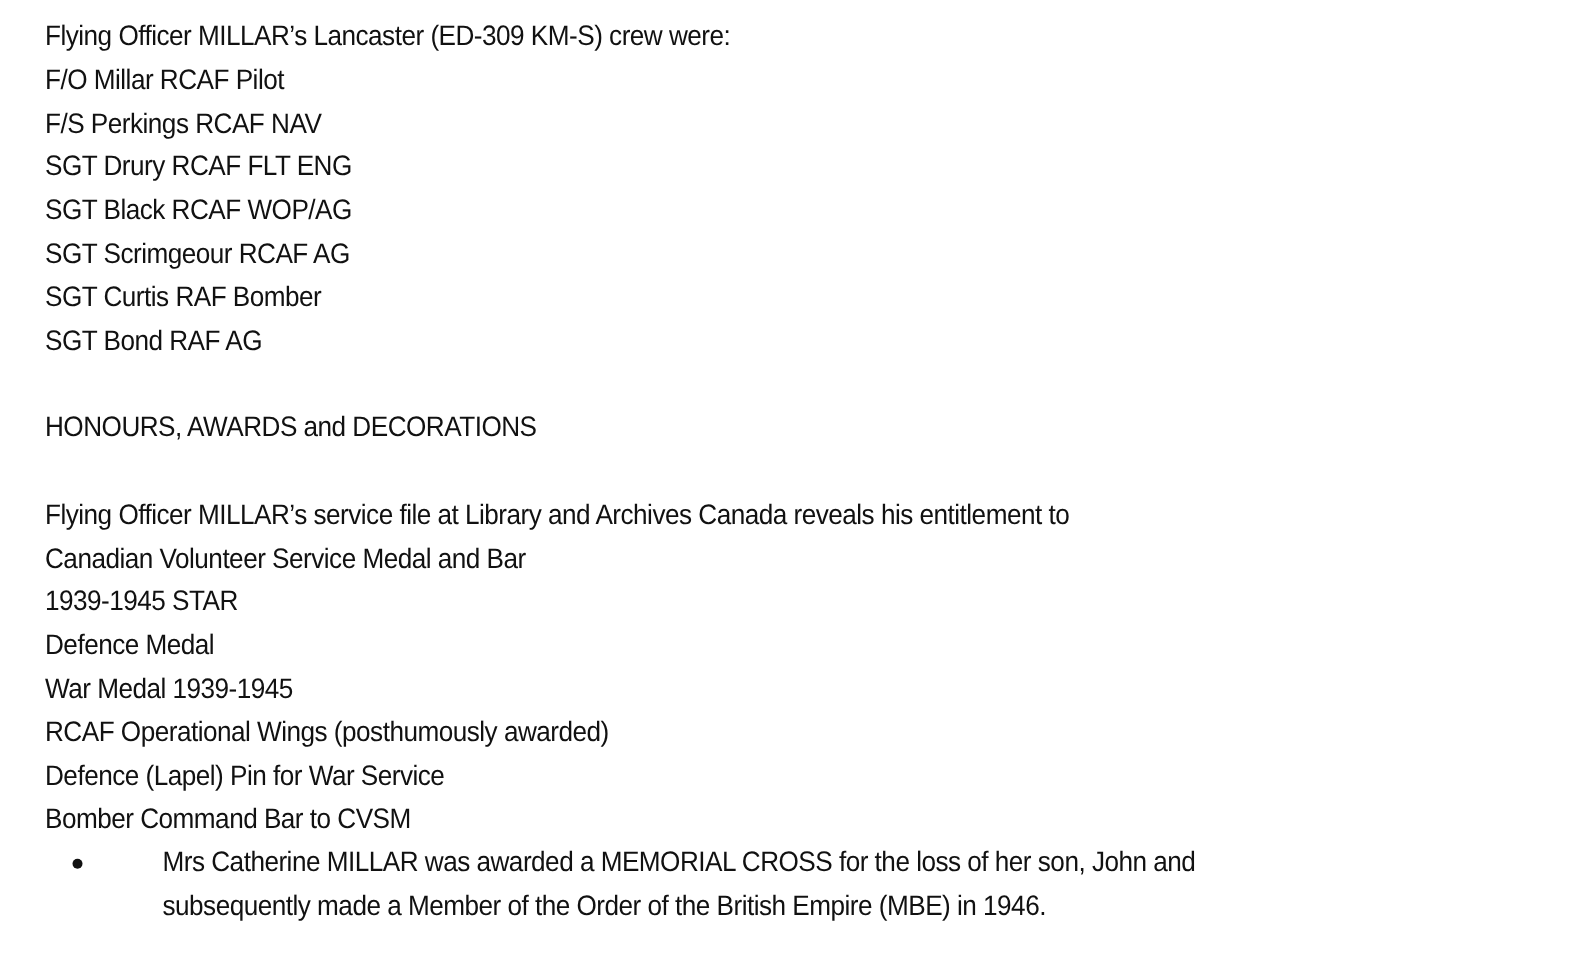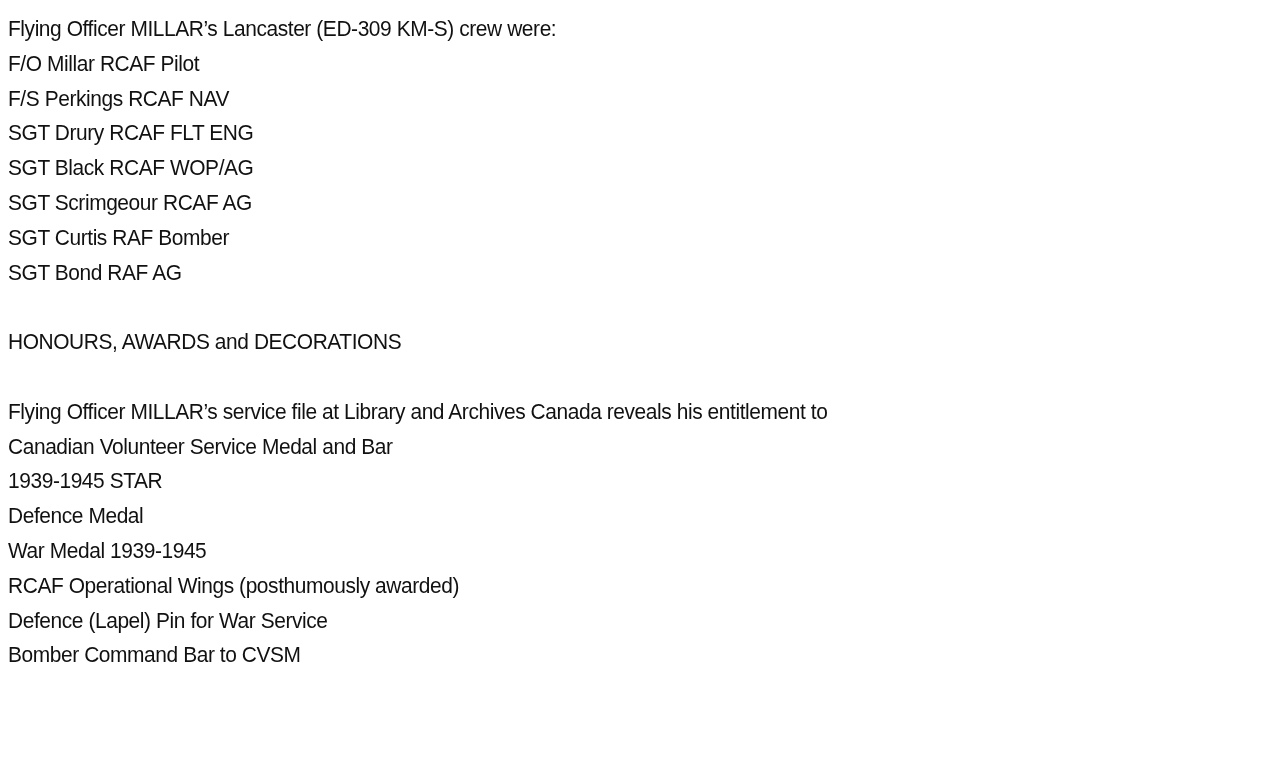--- a/index.html
+++ b/index.html
@@ -10,21 +10,21 @@
     body {
       width: 1271px;
       height: 781px;
       overflow: hidden;
       position: relative;
       color: #111111;
       font-family: "Liberation Sans", sans-serif;
     }
     .doc {
       position: absolute;
-      left: 8px;
+      left: 36px;
       top: 12px;
       width: 1230px;
     }
     .line {
       font-size: 22.5px;
       line-height: 34.8px;
       height: 34.8px;
       white-space: nowrap;
       letter-spacing: -0.45px;
       transform-origin: left center;
@@ -76,14 +76,21 @@
     <div class="line">Flying Officer MILLAR’s service file at Library and Archives Canada reveals his entitlement to</div>
     <div class="line">Canadian Volunteer Service Medal and Bar</div>
     <div class="line">1939-1945 STAR</div>
     <div class="line">Defence Medal</div>
     <div class="line">War Medal 1939-1945</div>
     <div class="line">RCAF Operational Wings (posthumously awarded)</div>
     <div class="line">Defence (Lapel) Pin for War Service</div>
     <div class="line">Bomber Command Bar to CVSM</div>
   </div>
 
+  <div class="bullet-block">
+    <span class="bullet-dot"></span>
+    <div class="bullet-text">
+      <div class="line">Mrs Catherine MILLAR was awarded a MEMORIAL CROSS for the loss of her son, John and</div>
+      <div class="line">subsequently made a Member of the Order of the British Empire (MBE) in 1946.</div>
+    </div>
+  </div>
 
 </div>
 
 </body></html>

